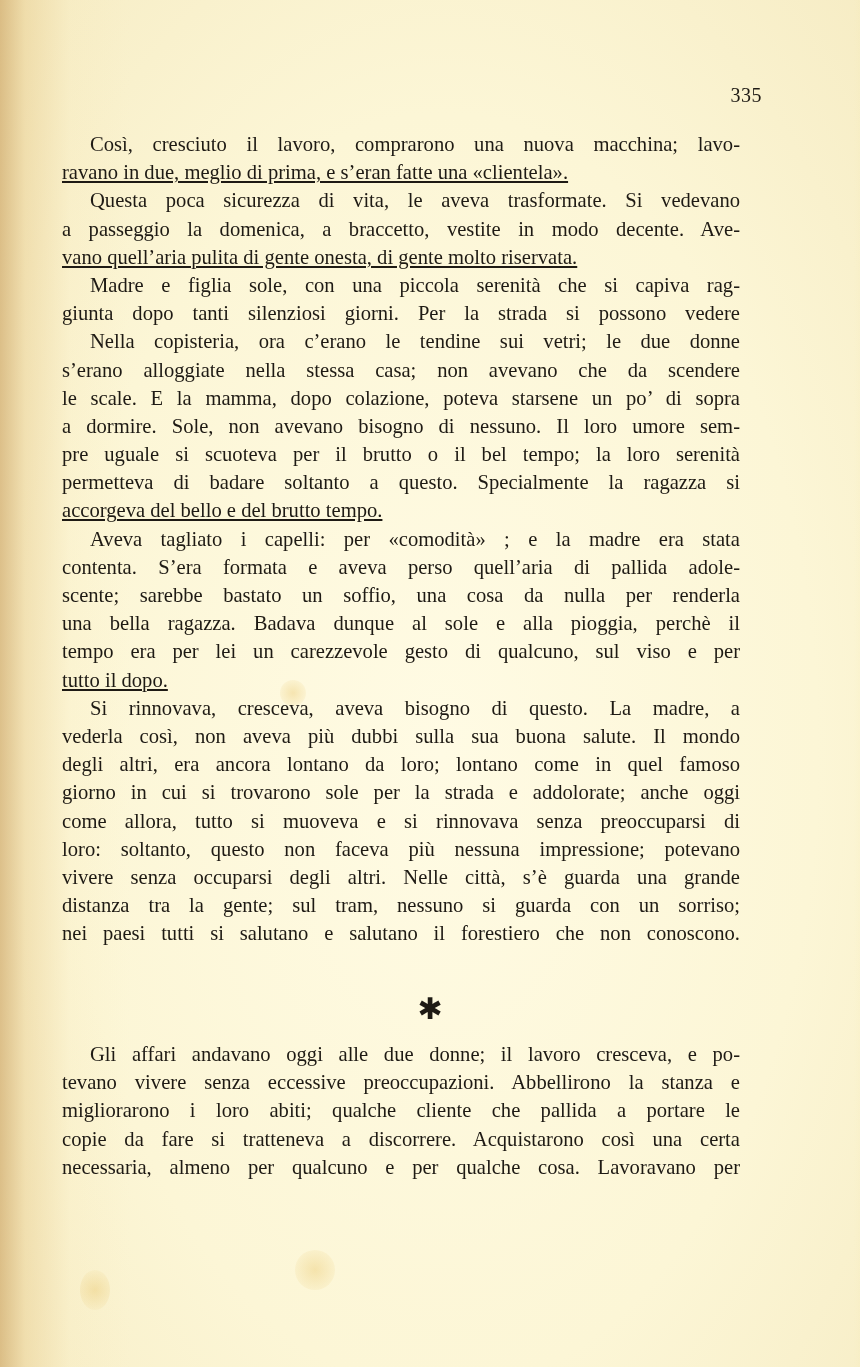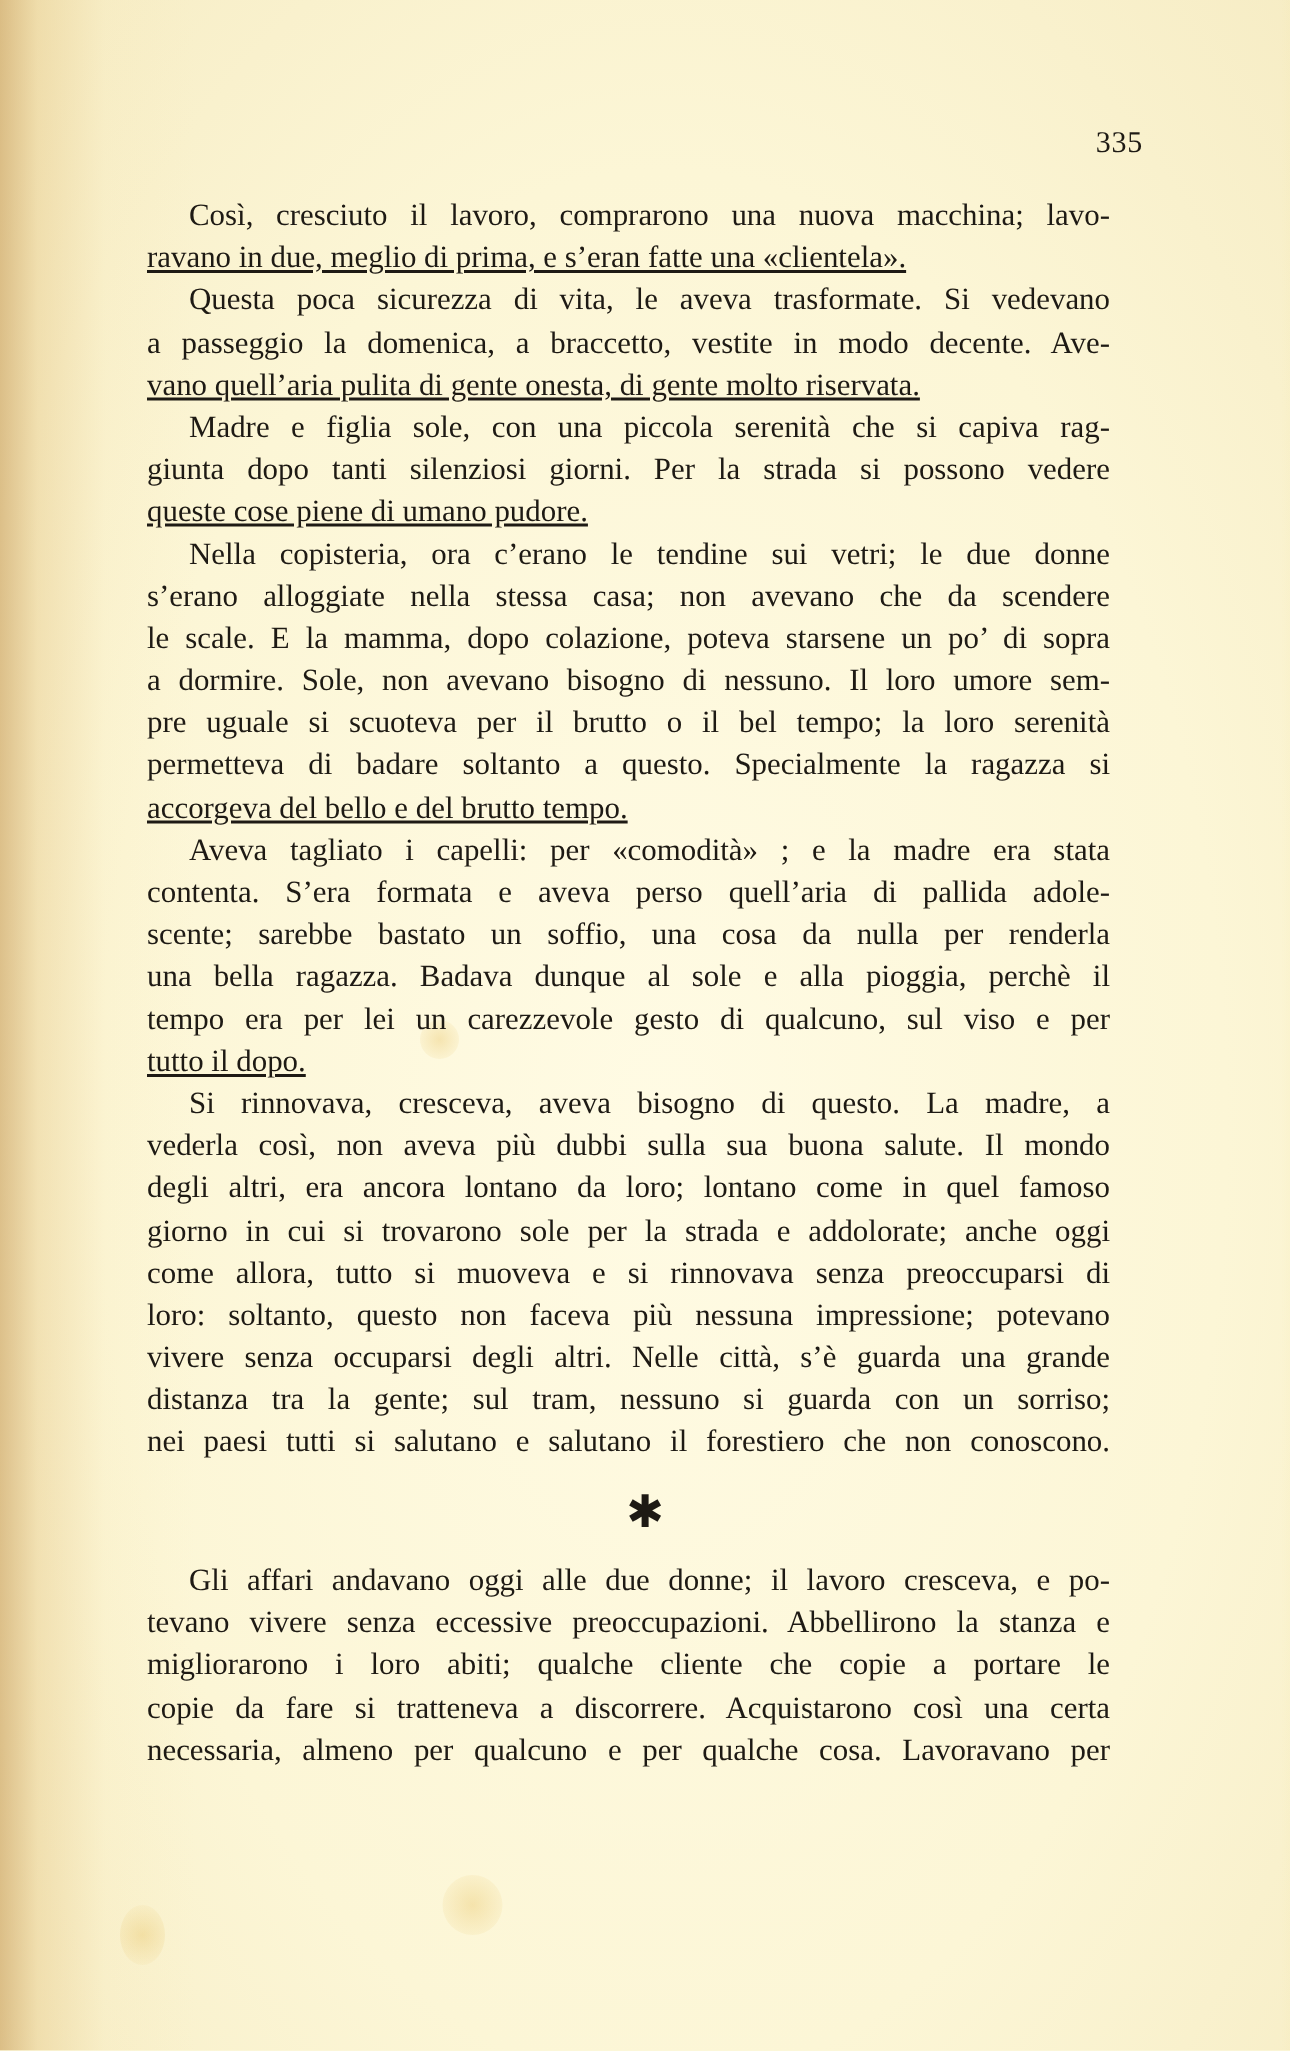--- a/index.html
+++ b/index.html
@@ -23,21 +23,21 @@
   }
   .text-block {
     position: absolute; left: 62px; width: 678px;
     font-size: 20.6px;
   }
   .block-a { top: 130px; }
   .block-b { top: 1040px; }
   .line {
     display: block; height: 28.2px; line-height: 28.2px;
     white-space: nowrap;
-    text-align: justify; text-align-last: justify; margin-left: 36px;
+    text-align: justify; text-align-last: justify;
   }
   .line.last { text-align-last: left; text-decoration: underline; }
   .line.indent { padding-left: 28px; }
   .separator {
     position: absolute; top: 994px; left: 0; width: 860px; text-align: center;
     font-size: 30px; font-weight: bold; line-height: 30px;
     font-family: "DejaVu Sans", sans-serif;
   }
   .stain {
     position: absolute; border-radius: 50%;
@@ -55,21 +55,20 @@
   <div class="page-number">335</div>
 
   <div class="text-block block-a">
     <span class="line indent">Così, cresciuto il lavoro, comprarono una nuova macchina; lavo-</span>
     <span class="line last">ravano in due, meglio di prima, e s’eran fatte una «clientela».</span>
     <span class="line indent">Questa poca sicurezza di vita, le aveva trasformate. Si vedevano</span>
     <span class="line">a passeggio la domenica, a braccetto, vestite in modo decente. Ave-</span>
     <span class="line last">vano quell’aria pulita di gente onesta, di gente molto riservata.</span>
     <span class="line indent">Madre e figlia sole, con una piccola serenità che si capiva rag-</span>
     <span class="line">giunta dopo tanti silenziosi giorni. Per la strada si possono vedere</span>
-    <span class="line last">queste cose piene di umano pudore.</span>
     <span class="line indent">Nella copisteria, ora c’erano le tendine sui vetri; le due donne</span>
     <span class="line">s’erano alloggiate nella stessa casa; non avevano che da scendere</span>
     <span class="line">le scale. E la mamma, dopo colazione, poteva starsene un po’ di sopra</span>
     <span class="line">a dormire. Sole, non avevano bisogno di nessuno. Il loro umore sem-</span>
     <span class="line">pre uguale si scuoteva per il brutto o il bel tempo; la loro serenità</span>
     <span class="line">permetteva di badare soltanto a questo. Specialmente la ragazza si</span>
     <span class="line last">accorgeva del bello e del brutto tempo.</span>
     <span class="line indent">Aveva tagliato i capelli: per «comodità» ; e la madre era stata</span>
     <span class="line">contenta. S’era formata e aveva perso quell’aria di pallida adole-</span>
     <span class="line">scente; sarebbe bastato un soffio, una cosa da nulla per renderla</span>
@@ -85,17 +84,17 @@
     <span class="line">vivere senza occuparsi degli altri. Nelle città, s’è guarda una grande</span>
     <span class="line">distanza tra la gente; sul tram, nessuno si guarda con un sorriso;</span>
     <span class="line">nei paesi tutti si salutano e salutano il forestiero che non conoscono.</span>
   </div>
 
   <div class="separator">✱</div>
 
   <div class="text-block block-b">
     <span class="line indent">Gli affari andavano oggi alle due donne; il lavoro cresceva, e po-</span>
     <span class="line">tevano vivere senza eccessive preoccupazioni. Abbellirono la stanza e</span>
-    <span class="line">migliorarono i loro abiti; qualche cliente che copie a portare le</span>
+    <span class="line">migliorarono i loro abiti; qualche cliente che pallida a portare le</span>
     <span class="line">copie da fare si tratteneva a discorrere. Acquistarono così una certa</span>
     <span class="line">necessaria, almeno per qualcuno e per qualche cosa. Lavoravano per</span>
   </div>
 </div>
 
 </body></html>

